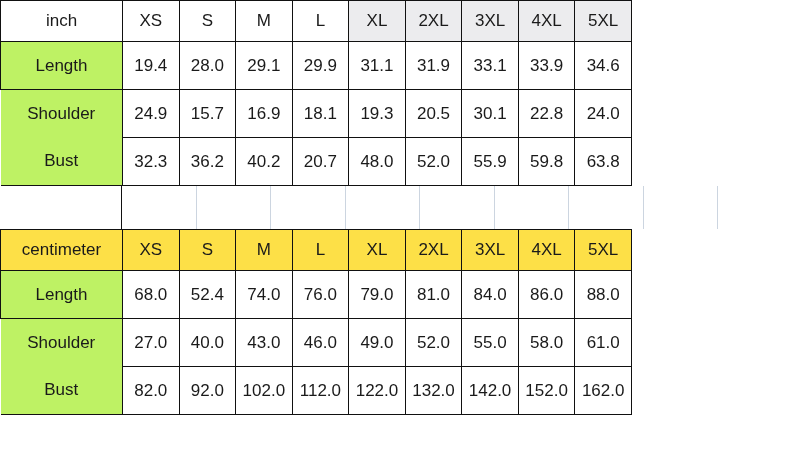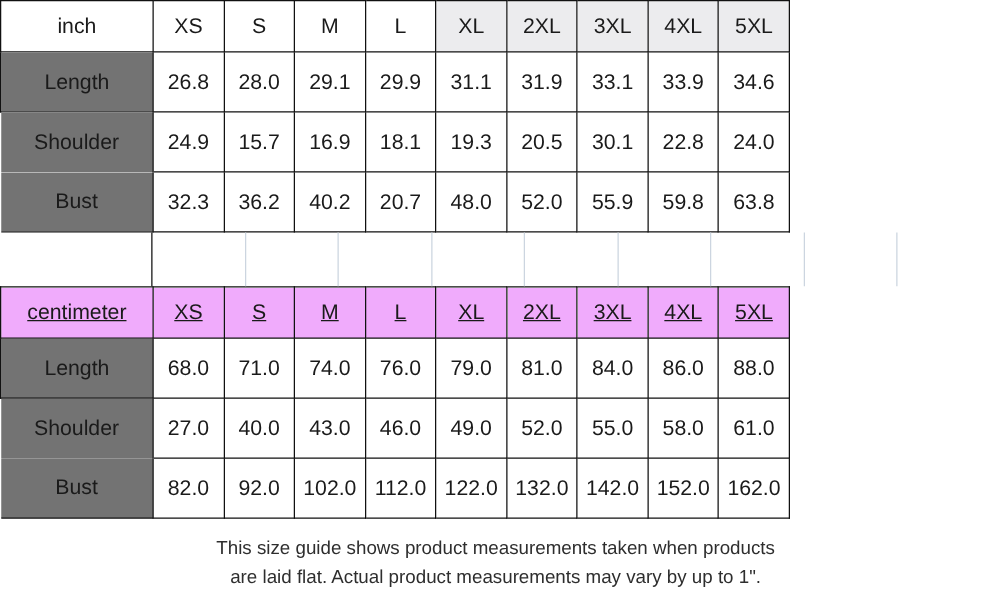--- a/index.html
+++ b/index.html
@@ -25,23 +25,23 @@
     text-align: center;
     vertical-align: middle;
     font-size: 17px;
     font-weight: 400;
     padding: 0;
     overflow: hidden;
   }
   .size-table thead tr { height: 41px; }
   .size-table tbody tr { height: 48px; }
   
-  .size-table tbody th { background: #737373; }
-  
-  table.cm-table thead th { background: #f0abfc; text-decoration: underline; }
+  .size-table tbody th { background: #bef264; }
+  
+  table.cm-table thead th { background: #fde047; }
   
   table.inch-table thead th:nth-child(n+6) { background: #ececee; }
   
   .size-table tbody tr:nth-child(2) th { border-bottom: none; border-left: none; }
   .size-table tbody tr:nth-child(3) th { border-top: none; border-left: none; }
   
   .table-gap {
     width: 793px;
     height: 43px;
     display: grid;
@@ -88,21 +88,21 @@
           <th>XL</th>
           <th>2XL</th>
           <th>3XL</th>
           <th>4XL</th>
           <th>5XL</th>
         </tr>
       </thead>
       <tbody>
         <tr>
           <th>Length</th>
-          <td>26.8</td>
+          <td>19.4</td>
           <td>28.0</td>
           <td>29.1</td>
           <td>29.9</td>
           <td>31.1</td>
           <td>31.9</td>
           <td>33.1</td>
           <td>33.9</td>
           <td>34.6</td>
         </tr>
         <tr>
@@ -169,21 +169,21 @@
           <th>2XL</th>
           <th>3XL</th>
           <th>4XL</th>
           <th>5XL</th>
         </tr>
       </thead>
       <tbody>
         <tr>
           <th>Length</th>
           <td>68.0</td>
-          <td>71.0</td>
+          <td>52.4</td>
           <td>74.0</td>
           <td>76.0</td>
           <td>79.0</td>
           <td>81.0</td>
           <td>84.0</td>
           <td>86.0</td>
           <td>88.0</td>
         </tr>
         <tr>
           <th>Shoulder</th>
@@ -205,15 +205,14 @@
           <td>112.0</td>
           <td>122.0</td>
           <td>132.0</td>
           <td>142.0</td>
           <td>152.0</td>
           <td>162.0</td>
         </tr>
       </tbody>
     </table>
 
-  <p class="footnote">This size guide shows product measurements taken when products are laid flat. Actual product measurements may vary by up to 1".</p>
 
 </div>
 
 </body></html>

